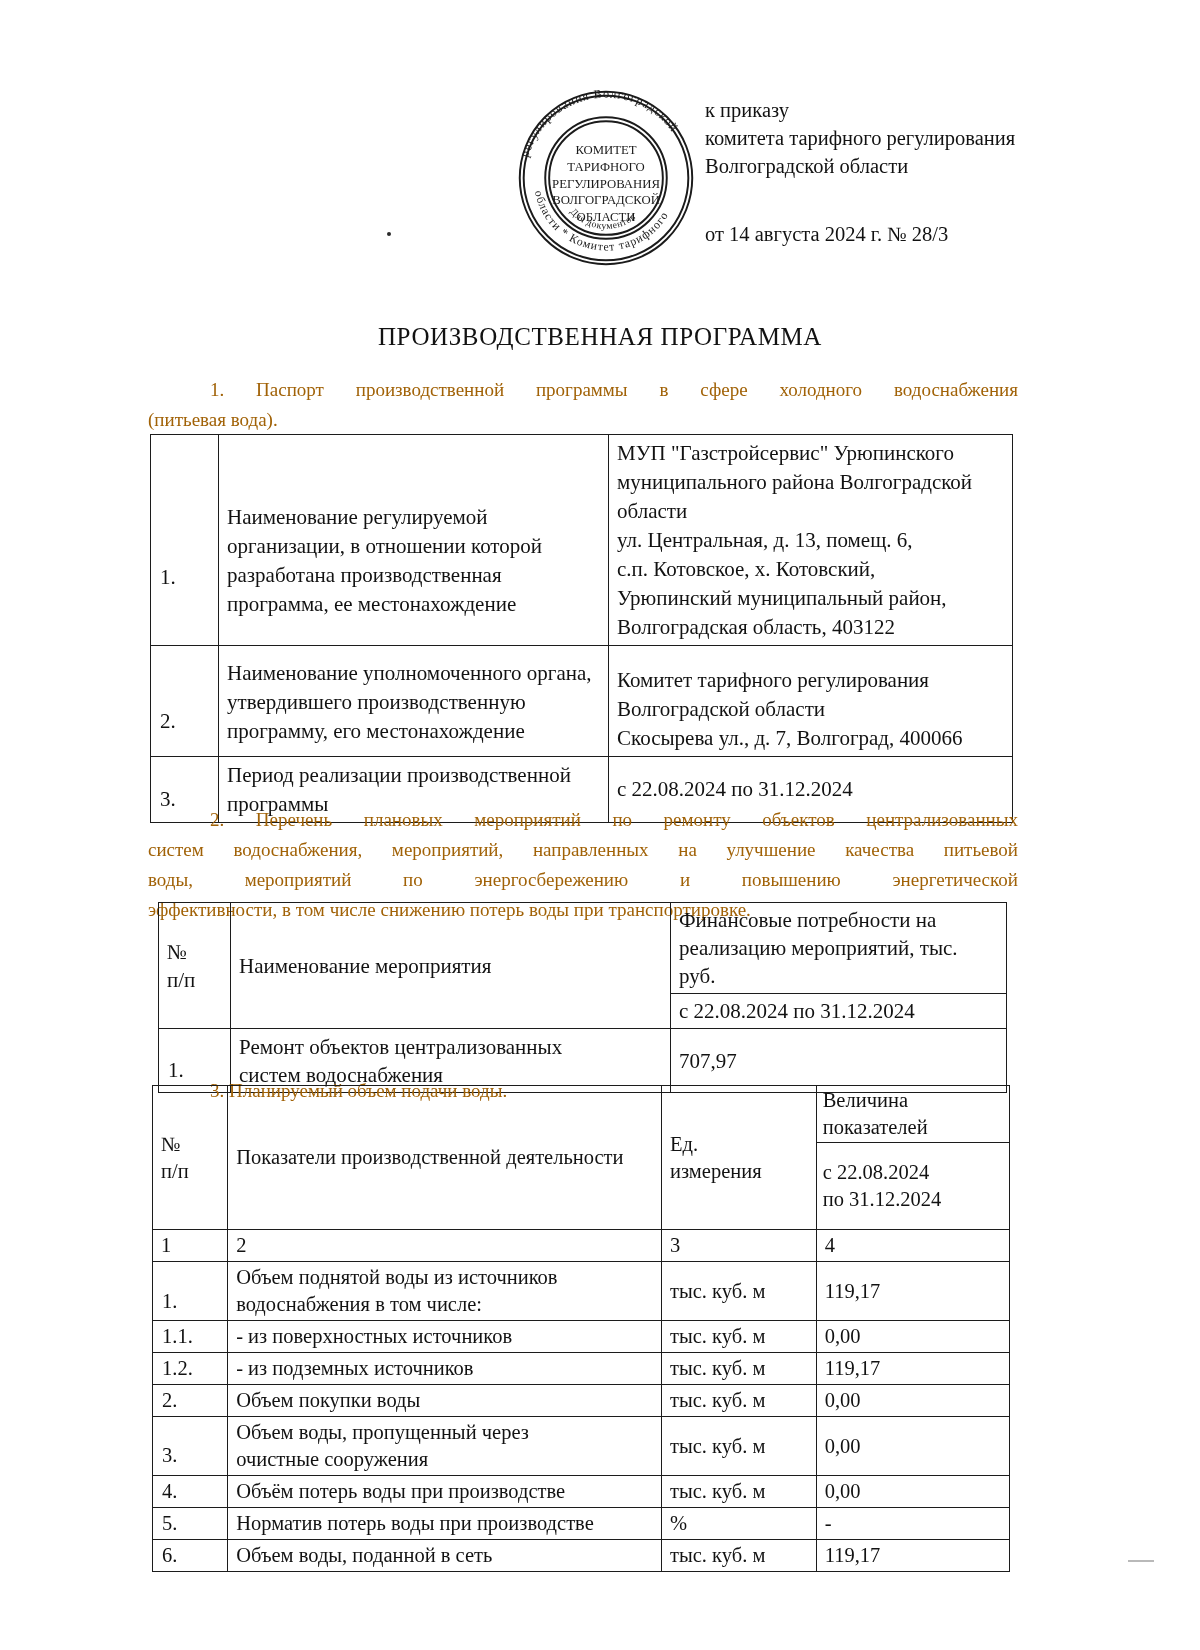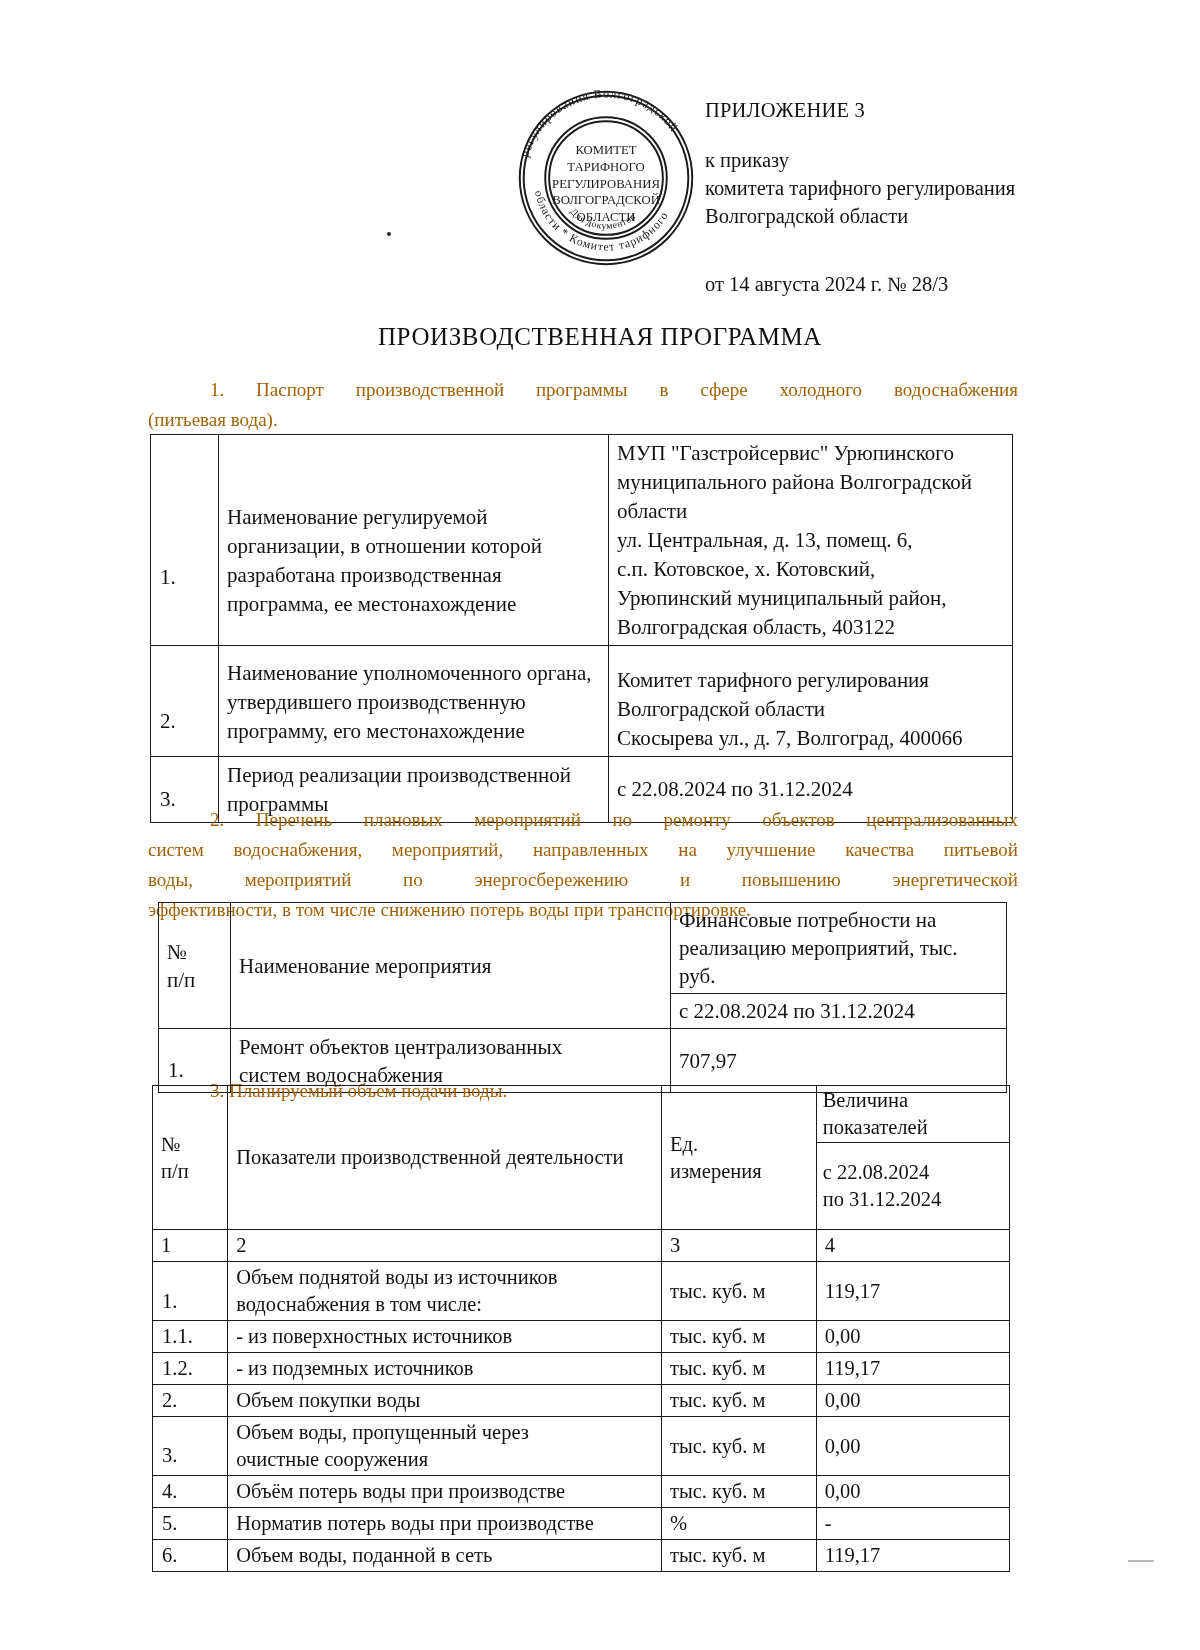--- a/index.html
+++ b/index.html
@@ -165,21 +165,20 @@
           <text x="100" y="76">КОМИТЕТ</text>
           <text x="100" y="93">ТАРИФНОГО</text>
           <text x="100" y="110">РЕГУЛИРОВАНИЯ</text>
           <text x="100" y="127">ВОЛГОГРАДСКОЙ</text>
           <text x="100" y="144">ОБЛАСТИ</text>
         </g>
       </svg>
     </div>
 
     <div class="header-right">
-      <div class="appendix">ПРИЛОЖЕНИЕ 3</div>
       <div class="addr-line">к приказу</div>
       <div class="addr-line">комитета тарифного регулирования</div>
       <div class="addr-line">Волгоградской области</div>
       <div class="order-date">от 14 августа 2024 г. № 28/3</div>
     </div>
   </div>
 
   <div class="ink-dot"></div>
   <div class="ink-dot2"></div>
 

